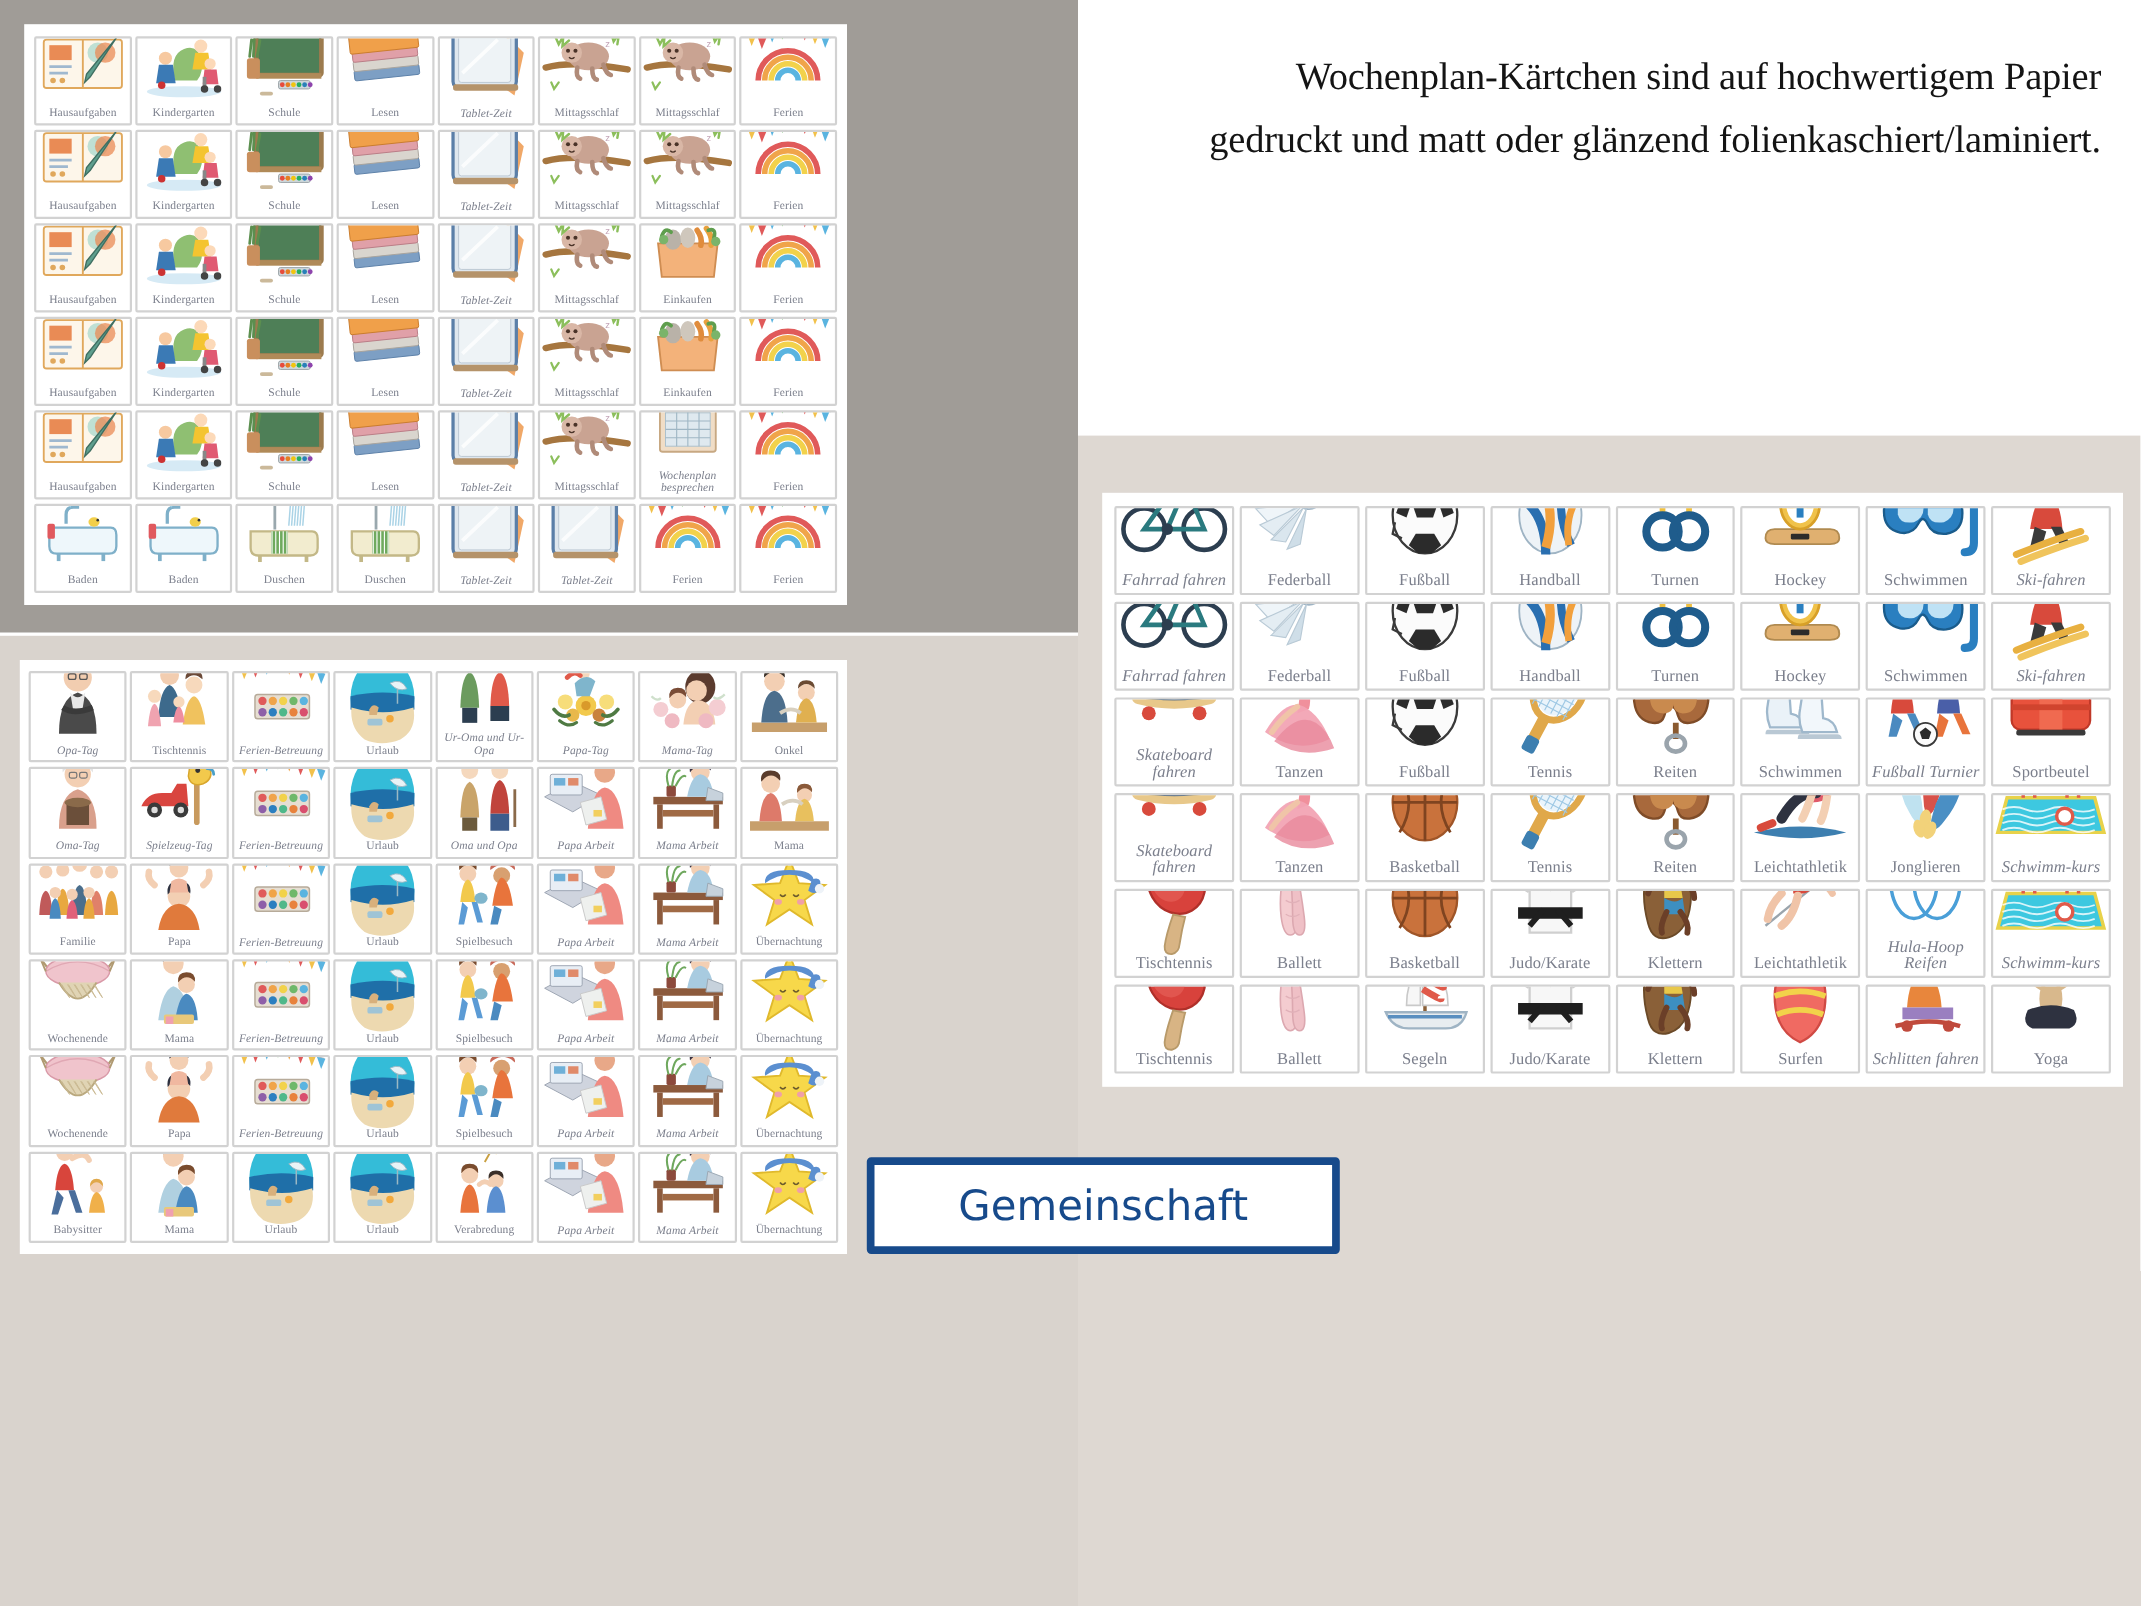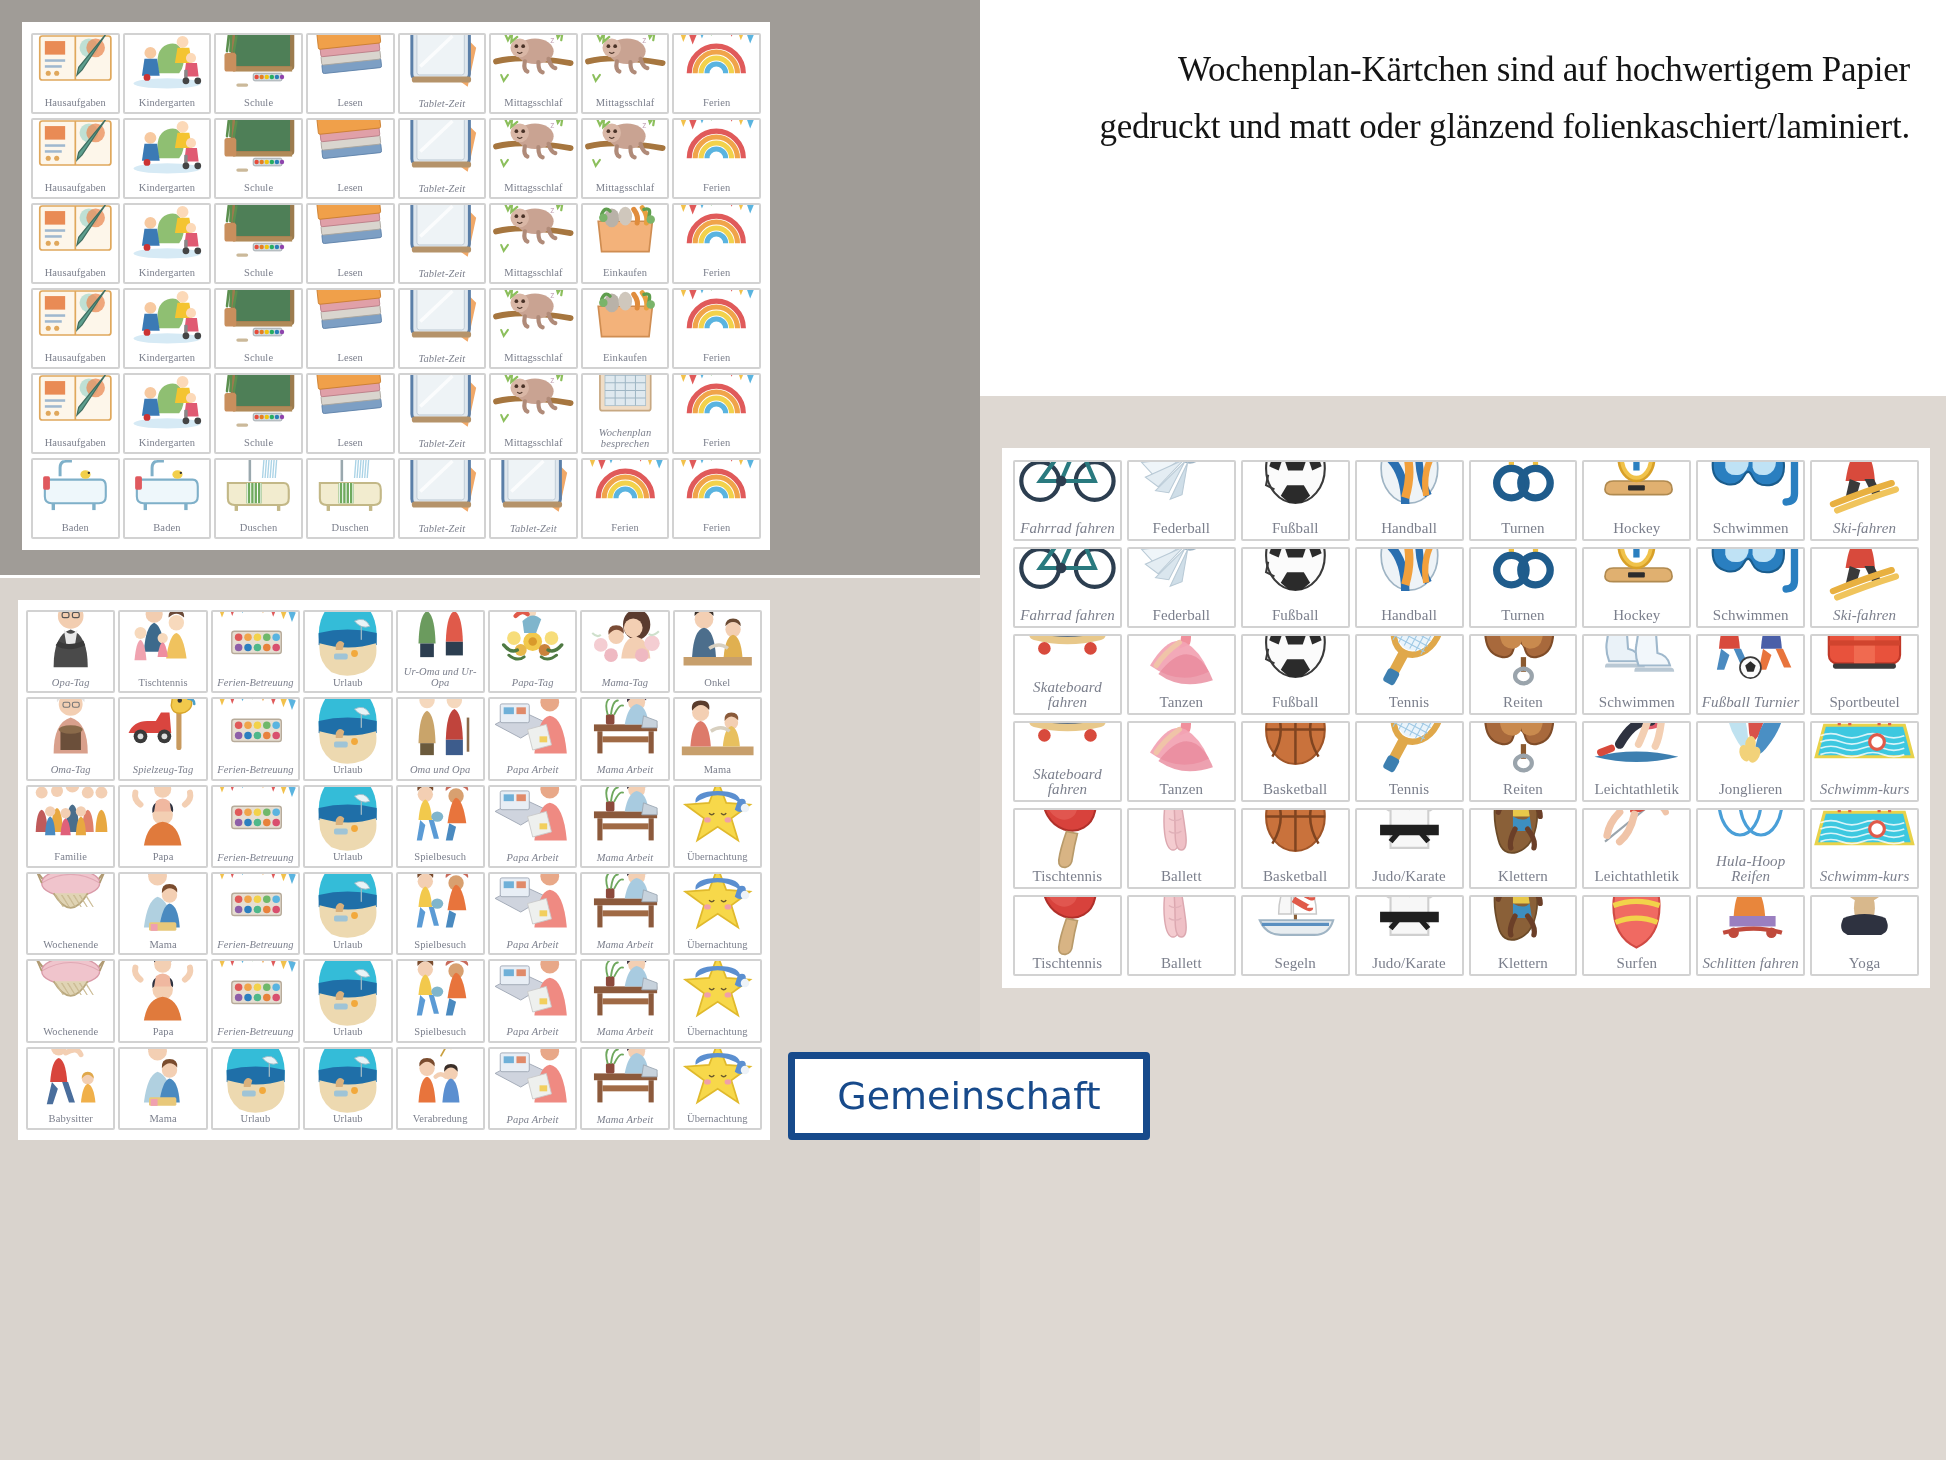--- a/index.html
+++ b/index.html
@@ -84,21 +84,21 @@
   }
   .box-school {
     left: 776px; top: 126px; width: 190px; height: 186px;
     font-size: 33px; line-height: 1.42;
   }
   .box-sport {
     left: 1102px; top: 348px; width: 170px; height: 88px;
     font-size: 36px;
   }
   .box-community {
-    left: 788px; top: 1052px; width: 362px; height: 88px;
+    left: 788px; top: 1052px; width: 430px; height: 88px;
     font-size: 38px;
   }
 
   
   .headline {
     position:absolute;
     left: 1090px; top: 42px; width: 820px;
     font-family: Liberation Serif, serif;
     font-size: 35px;
     line-height: 1.62;

